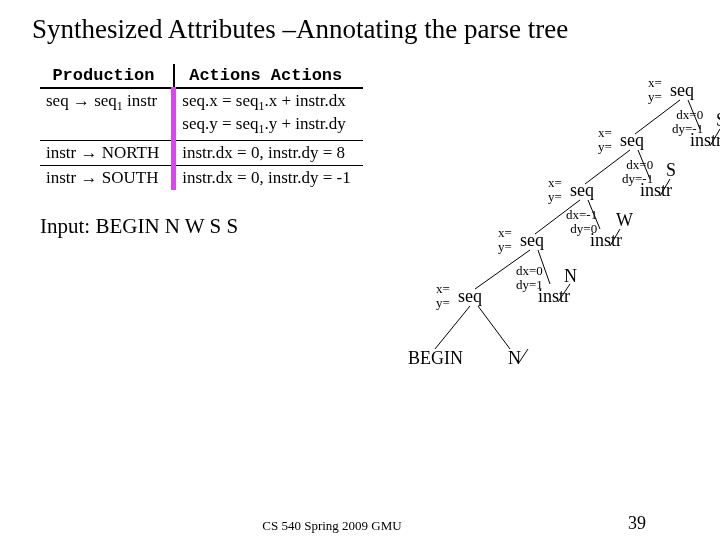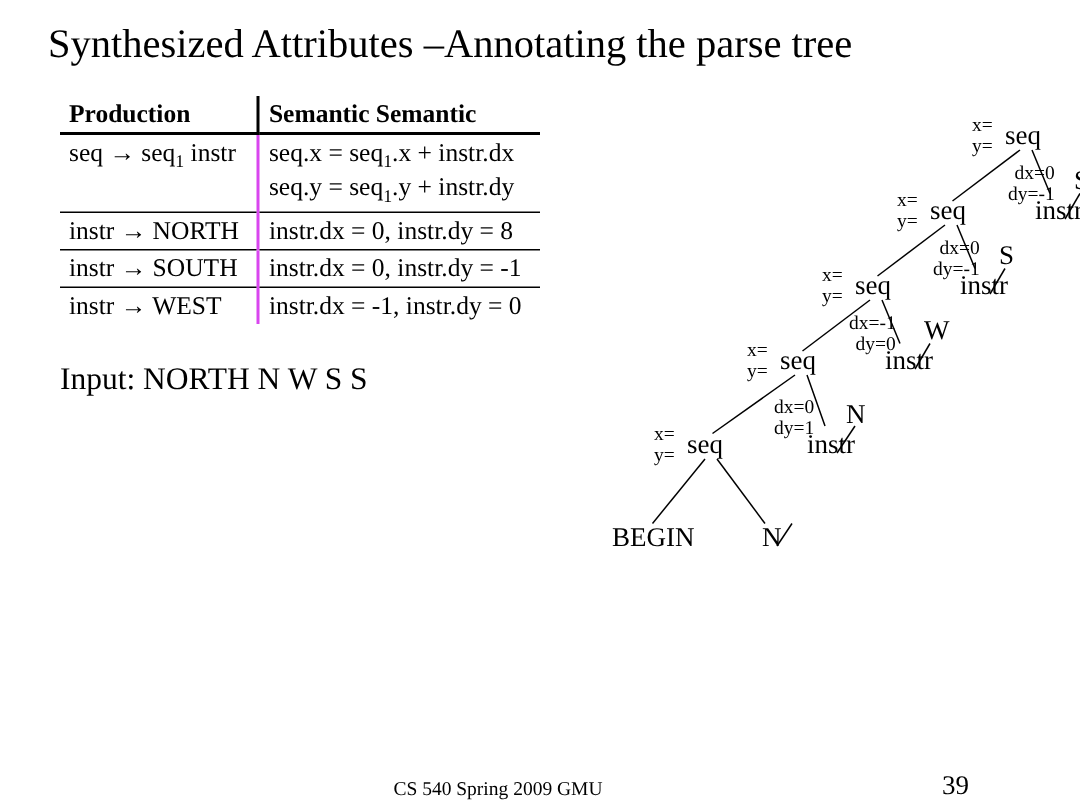--- a/index.html
+++ b/index.html
@@ -1,22 +1,22 @@
 <!DOCTYPE html>
 <html><head>
 <meta charset="utf-8">
 <style>
   html,body{margin:0;padding:0;background:#fff;font-family:"Times New Roman",Times,serif;color:#000}
   .slide{position:relative;width:664px;height:540px;}
   .title{font-size:27px;padding:14px 0 0 32px;}
   .body{position:absolute;left:40px;top:64px;width:640px;height:420px;}
   table.grammar{border-collapse:collapse;font-size:17px;}
-  table.grammar th{font-weight:bold;text-align:left;padding:2px 12px 2px 6px;}
+  table.grammar th{font-weight:bold;text-align:center;padding:2px 12px 2px 6px;font-family:Liberation Mono, monospace;}
   table.grammar td{padding:2px 12px 2px 6px;vertical-align:top;border-top:1px solid #000}
-  table.grammar .col1{border-right:2px solid #d946ef}
+  table.grammar .col1{border-right:5px solid #d946ef}
   table.grammar thead th.col1{border-right:2px solid #000;border-bottom:2px solid #000}
   table.grammar thead th.col2{border-bottom:2px solid #000}
   .arrow{font-family:Arial,sans-serif}
   .sub{font-size:0.7em;vertical-align:sub}
   .input{font-size:21px;margin-top:24px;}
   .footer{position:absolute;bottom:6px;width:100%;text-align:center;font-size:13px;}
   .pagenum{position:absolute;bottom:6px;right:18px;font-size:18px;}
   .tree{position:absolute;left:290px;top:10px;width:390px;height:350px;}
   .node{position:absolute;font-size:18px;white-space:nowrap}
   .ann{position:absolute;font-size:13px;white-space:nowrap;line-height:1.05}
@@ -26,44 +26,40 @@
 <body>
 
 <div class="slide">
   <div class="title">Synthesized Attributes –Annotating the parse tree</div>
 
   <div class="body">
     <table class="grammar">
       <thead>
         <tr>
           <th class="col1">Production</th>
-          <th class="col2">Semantic Semantic</th>
+          <th class="col2">Actions Actions</th>
         </tr>
       </thead>
       <tbody id="grammar-body">
           <tr>
             <td class="col1">seq <span class="arrow">→</span> seq<span class="sub">1</span> instr</td>
             <td>seq.x = seq<span class="sub">1</span>.x + instr.dx<br>seq.y = seq<span class="sub">1</span>.y + instr.dy</td>
           </tr>
           <tr>
             <td class="col1">instr <span class="arrow">→</span> NORTH</td>
             <td>instr.dx = 0, instr.dy = 8</td>
           </tr>
           <tr>
             <td class="col1">instr <span class="arrow">→</span> SOUTH</td>
             <td>instr.dx = 0, instr.dy = -1</td>
           </tr>
-          <tr>
-            <td class="col1">instr <span class="arrow">→</span> WEST</td>
-            <td>instr.dx = -1, instr.dy = 0</td>
-          </tr>
         </tbody>
     </table>
 
-    <div class="input">Input:  NORTH N W S S</div>
+    <div class="input">Input:  BEGIN N W S S</div>
 
     <div class="tree">
       <svg class="lines" width="390" height="350">
         <g stroke="#000" stroke-width="1">
 
           <line x1="350" y1="26" x2="305" y2="60"></line>
           <line x1="358" y1="26" x2="370" y2="55"></line>
 
           <line x1="300" y1="76" x2="255" y2="110"></line>
           <line x1="308" y1="76" x2="320" y2="105"></line>

